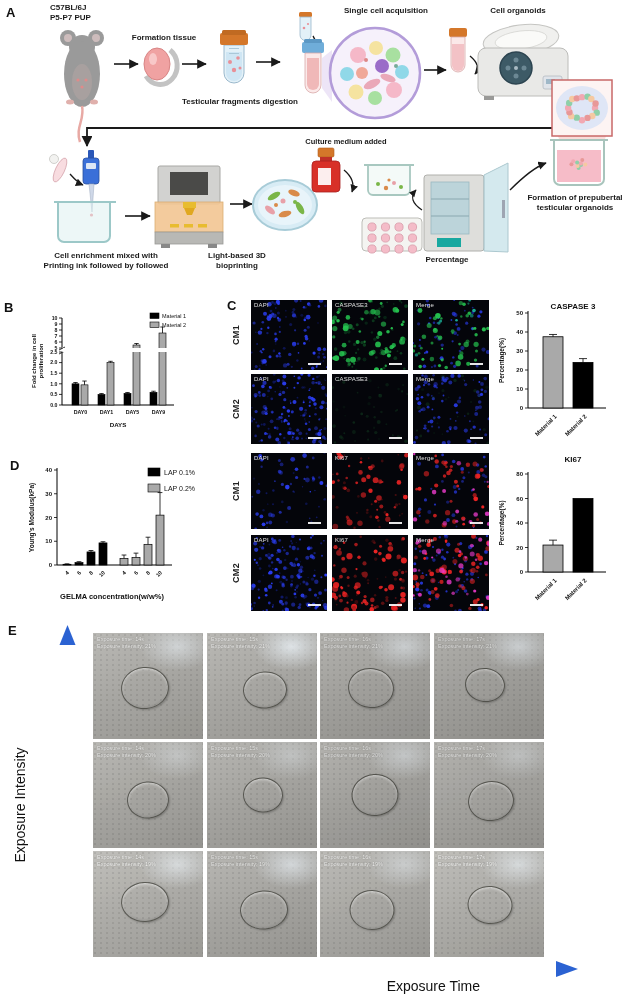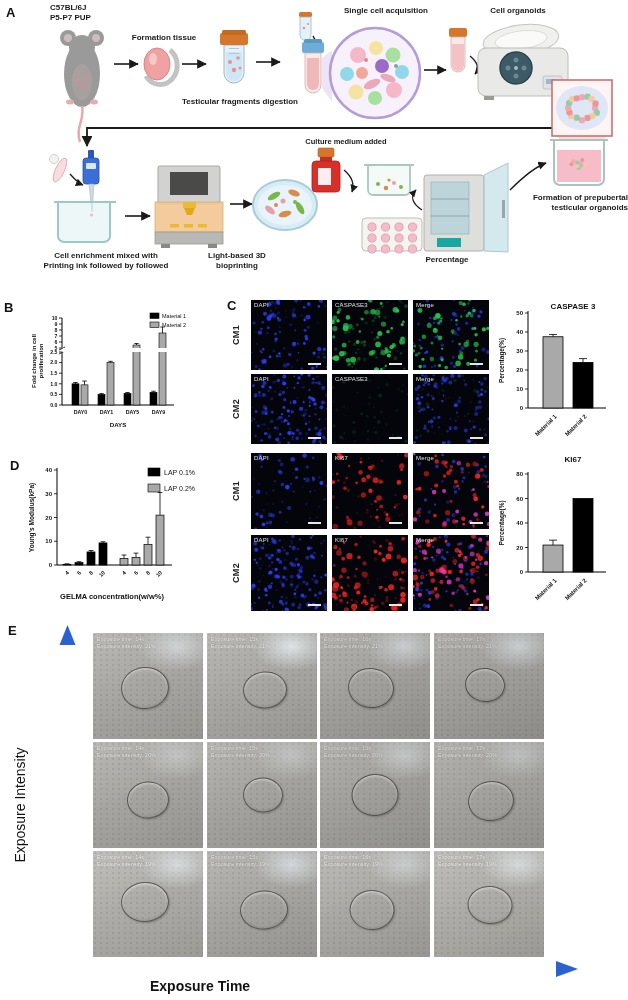--- a/index.html
+++ b/index.html
@@ -14,21 +14,21 @@
   .cmlabel{position:absolute;display:flex;align-items:center;justify-content:center}
   .cmlabel span{transform:rotate(-90deg);font-size:9px;font-weight:600;color:#222;letter-spacing:.3px}
   .etile{position:absolute;overflow:hidden;background:linear-gradient(155deg,#b8b7b3 0%,#a6a5a1 45%,#94938f 100%)}
   .etile .tex{position:absolute;inset:0;background-image:radial-gradient(circle at 2px 2px,rgba(0,0,0,.08) 1px,transparent 1.4px);background-size:6px 5px}
   .etile .hl{position:absolute;width:70%;height:46%;right:-12%;top:-10%;background:radial-gradient(ellipse at center,rgba(236,243,249,.8),rgba(236,243,249,0) 70%)}
   .gel-ring{position:absolute;border:1.6px solid rgba(60,60,54,.75);border-radius:50%;
     box-shadow:inset 0 1px 3px rgba(255,255,255,.55),inset 0 -1px 2px rgba(0,0,0,.18),1px 1px 2px rgba(0,0,0,.22)}
   .etxt{position:absolute;top:3px;left:4px;color:#f4f4f2;font-size:5.5px;line-height:1.35;text-shadow:0 0 1px rgba(40,40,40,.65)}
   .eaxis-y{position:absolute;left:8px;top:645px;width:24px;height:320px;display:flex;align-items:center;justify-content:center}
   .eaxis-y span{transform:rotate(-90deg);white-space:nowrap;font-size:14px;color:#111;font-weight:500}
-  .eaxis-x{position:absolute;left:150px;top:978px;width:330px;text-align:left;font-size:14px;color:#111;font-weight:700}
+  .eaxis-x{position:absolute;left:150px;top:978px;width:330px;text-align:right;font-size:14px;color:#111;font-weight:400}
 </style>
 </head>
 <body>
 
 <div class="page">
 
   <div class="plabel" style="left:6px;top:5px">A</div>
 
   <svg class="abs" style="left:0;top:0" width="628" height="295">
     <defs>
@@ -267,21 +267,21 @@
   <div class="acap" style="left:282px;top:137px;width:128px;font-size:7.5px">Culture medium added</div>
   <div class="acap" style="left:20px;top:251px;width:172px">
     <div>Cell enrichment mixed with</div>
       <div>Printing ink followed by followed</div>
   </div>
   <div class="acap" style="left:178px;top:251px;width:118px">
     <div>Light-based 3D</div>
       <div>bioprinting</div>
   </div>
   <div class="acap" style="left:404px;top:255px;width:86px">Percentage</div>
-  <div class="acap" style="left:522px;top:193px;width:106px;text-align:right">
+  <div class="acap" style="left:522px;top:193px;width:106px;text-align:center">
     <div>Formation of prepubertal</div>
       <div>testicular organoids</div>
   </div>
 
   <div class="plabel" style="left:4px;top:300px">B</div>
   <svg id="chart-b" class="abs" style="left:0;top:296px" width="230" height="150">
       <line x1="62" y1="22" x2="62" y2="51.5" stroke="#000" stroke-width="1"></line>
       <line x1="62" y1="56.5" x2="62" y2="109" stroke="#000" stroke-width="1"></line>
       <line x1="59" y1="54" x2="65" y2="51" stroke="#000" stroke-width="0.8"></line>
       <line x1="59" y1="58" x2="65" y2="55" stroke="#000" stroke-width="0.8"></line>

